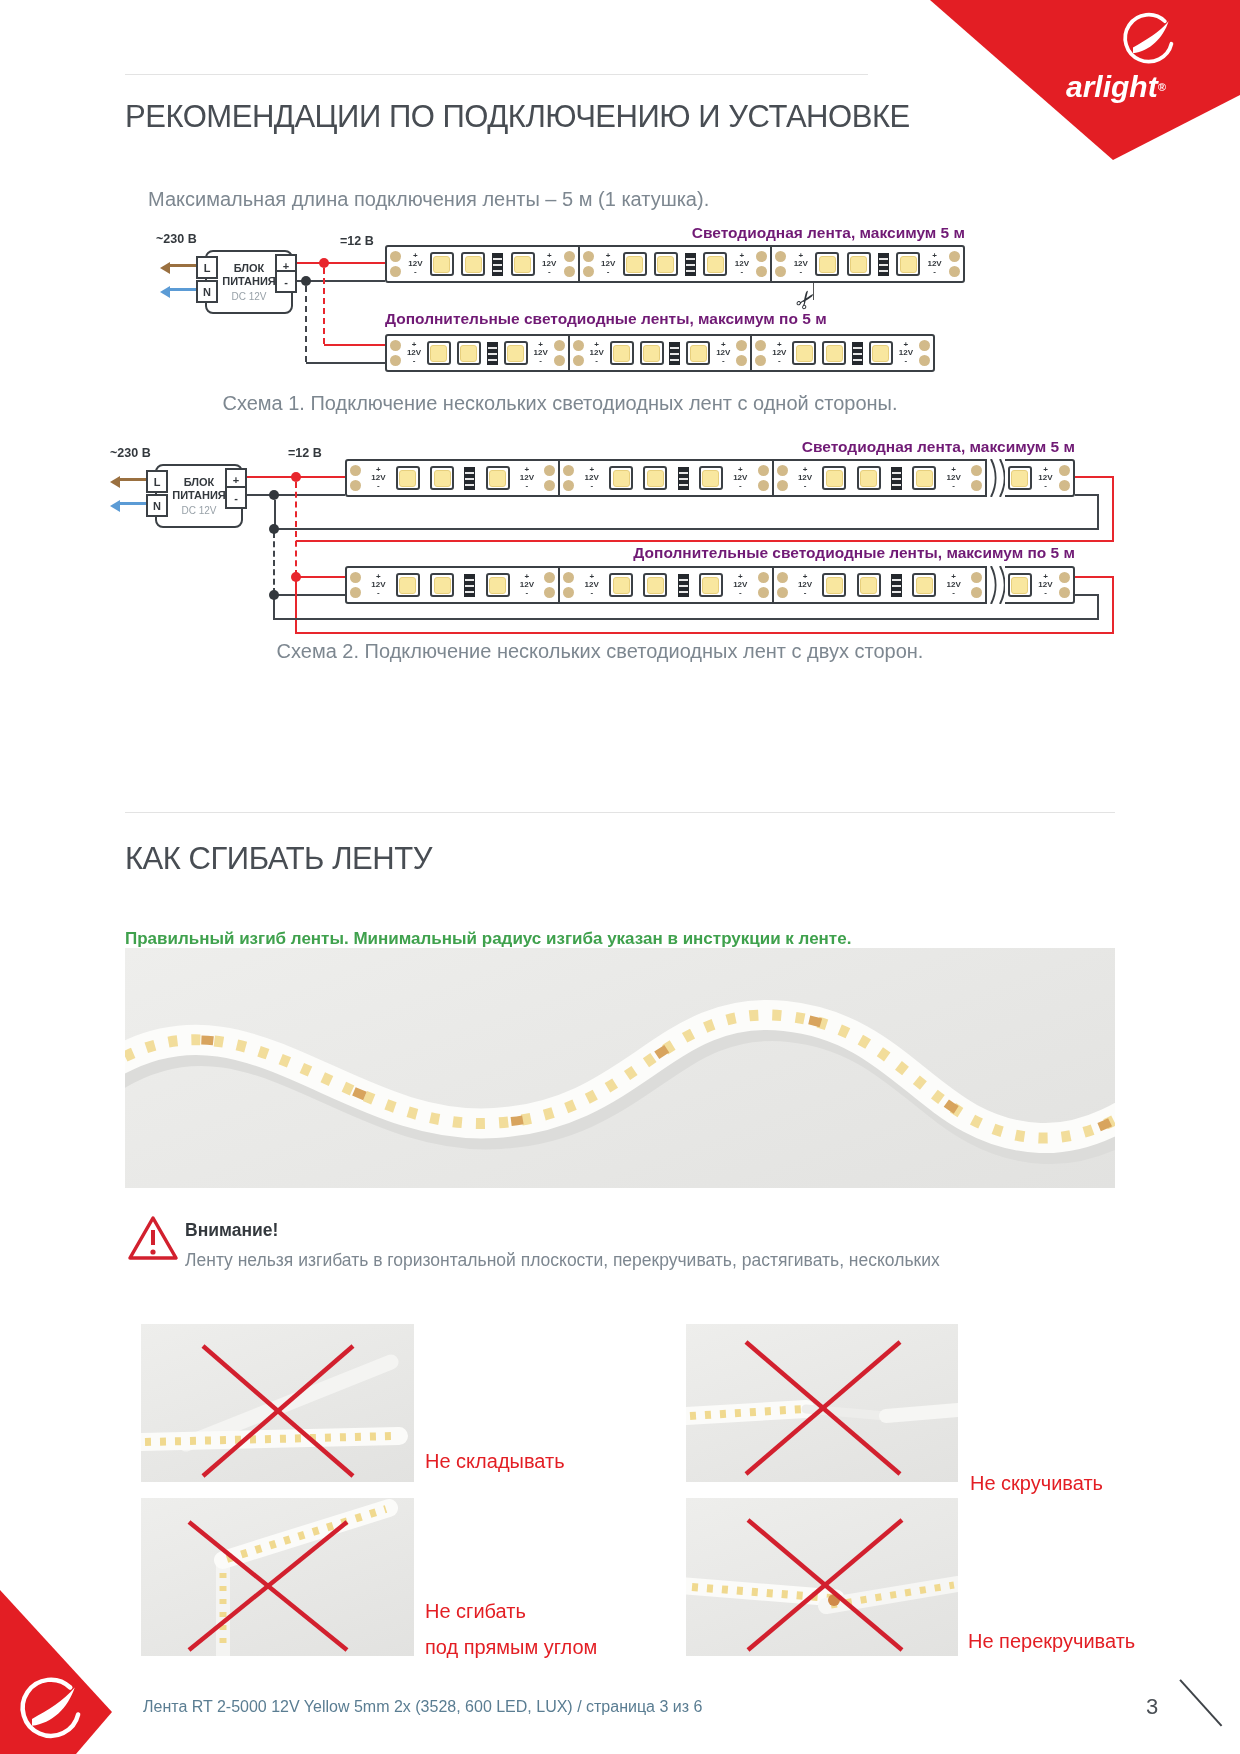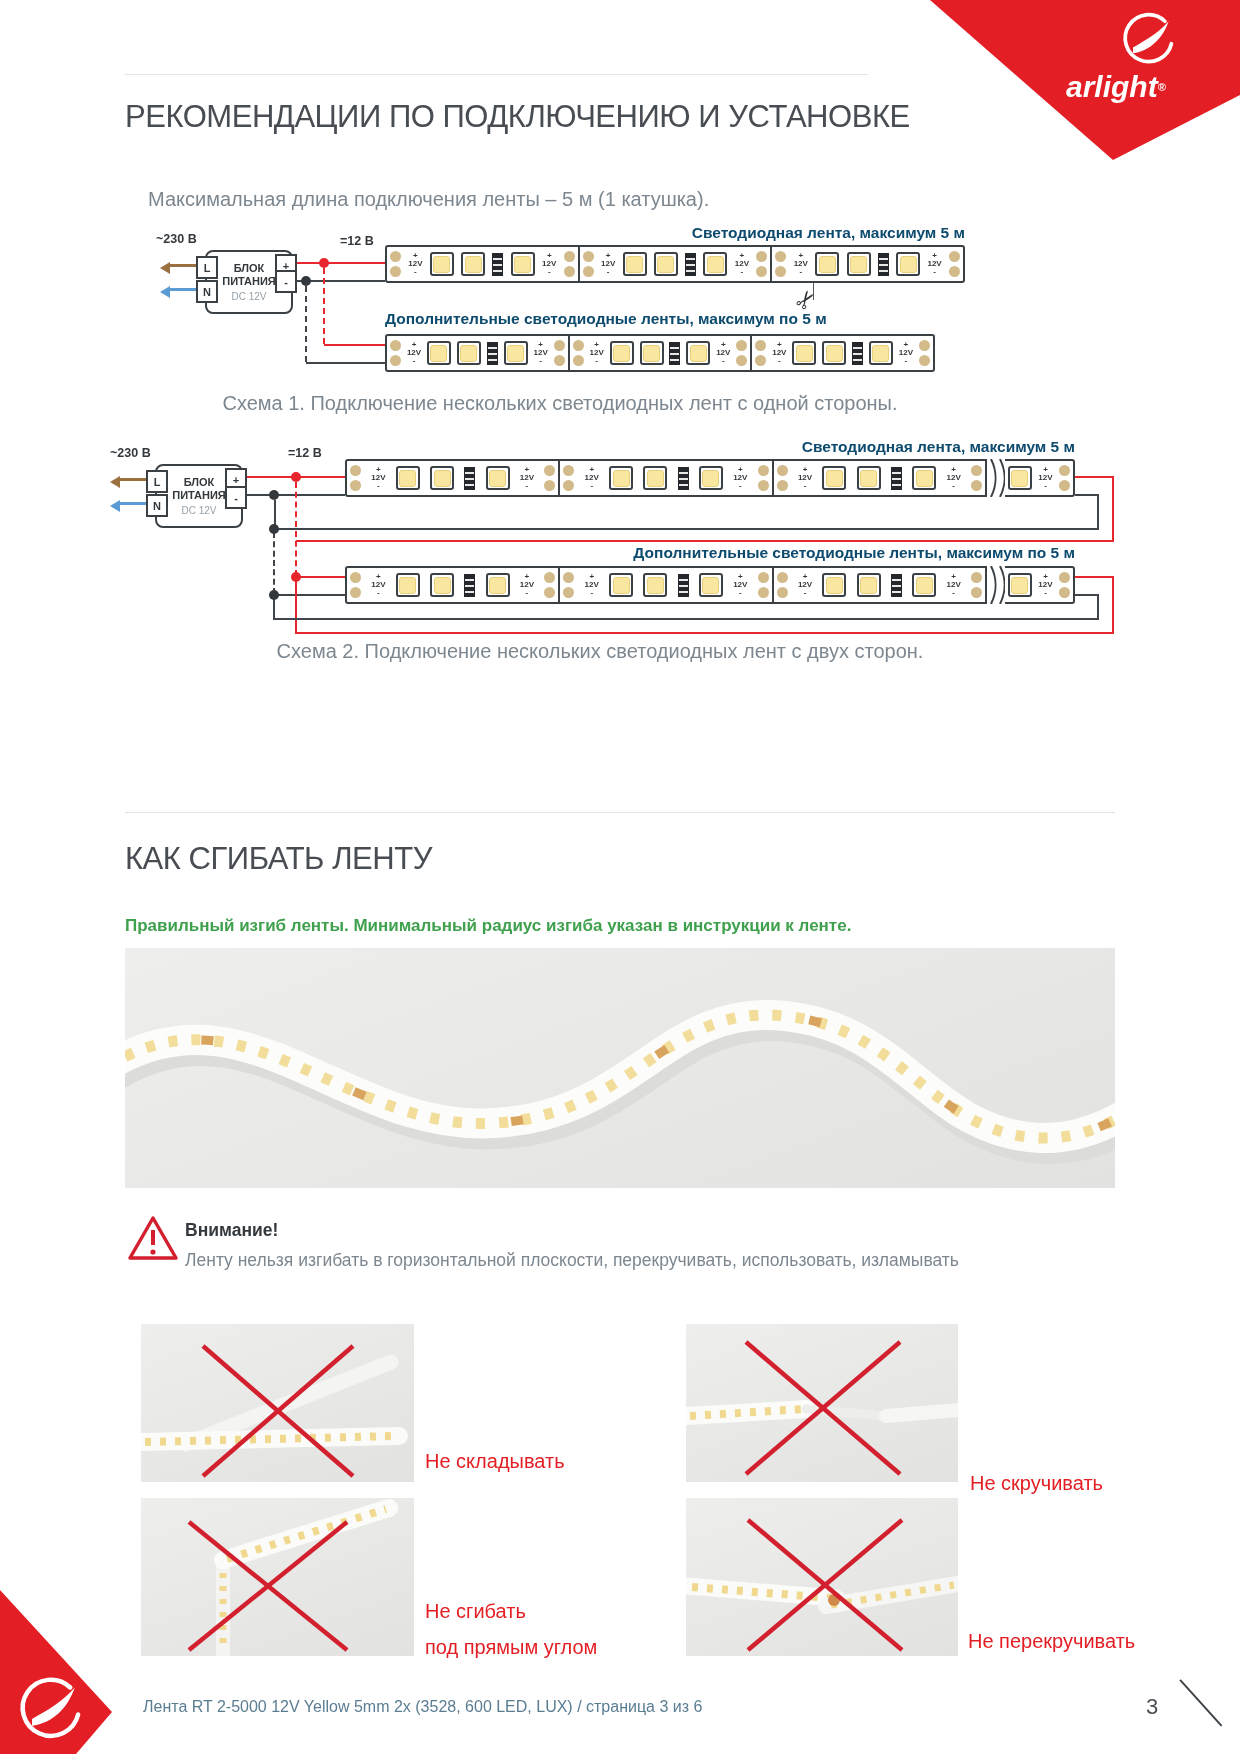--- a/index.html
+++ b/index.html
@@ -18,21 +18,21 @@
   .brand-text{font-size:30px;font-weight:bold;font-style:italic;color:#fff;letter-spacing:0;text-align:center;}
   .brand-reg{font-size:11px;vertical-align:super;}
   
   .psu{position:absolute;width:84px;height:60px;border:2.5px solid #3b4045;border-radius:8px;background:#fff;
        display:flex;flex-direction:column;align-items:center;justify-content:center;line-height:13px;z-index:2;}
   .psu .b{font-size:11px;font-weight:bold;color:#33383d;}
   .psu .s{font-size:10px;color:#98a1a8;margin-top:2px;}
   .term{position:absolute;width:18px;height:19px;border:2px solid #3b4045;background:#fff;z-index:3;
         font-size:11px;font-weight:bold;color:#33383d;display:flex;align-items:center;justify-content:center;}
   .dlabel{position:absolute;font-size:12.5px;font-weight:bold;color:#33383d;white-space:nowrap;}
-  .blabel{position:absolute;font-size:15.5px;font-weight:bold;color:#0c4a6e;white-space:nowrap;}
+  .blabel{position:absolute;font-size:15.5px;font-weight:bold;color:#701a75;white-space:nowrap;}
   .caption{position:absolute;font-size:20px;color:#7d8790;text-align:center;white-space:nowrap;}
   .wire{position:absolute;background:#40454b;z-index:1;}
   .wire.red{background:#e8262d;}
   .dashv{position:absolute;width:0;border-left:2px dashed #40454b;z-index:1;}
   .dashv.red{border-left-color:#e8262d;}
   .dot{position:absolute;width:10px;height:10px;border-radius:50%;background:#33383d;margin:-5px 0 0 -5px;z-index:4;}
   .dot.red{background:#e8262d;}
   .arrow-line{position:absolute;height:3px;}
   .arrow-head{position:absolute;width:0;height:0;border-style:solid;border-width:6px 10px 6px 0;margin-top:-4.5px;}
   
@@ -41,21 +41,21 @@
   .strip-seg:last-child{border-right:none;}
   .strip-seg.tail{flex:0 0 62px;}
   .pads{display:flex;flex-direction:column;justify-content:space-between;height:26px;}
   .pad{width:11px;height:11px;border-radius:50%;background:#d2ba8a;}
   .plbl{display:flex;flex-direction:column;align-items:center;font-size:8px;line-height:8px;font-weight:bold;color:#33383d;}
   .led{width:24px;height:24px;border:2px solid #3b4045;border-radius:3px;background:#fff;display:flex;align-items:center;justify-content:center;box-sizing:border-box;flex:0 0 auto;}
   .led-in{width:15px;height:15px;border-radius:3px;background:#f9e79f;border:1px solid #e7cf7d;}
   .res{width:9px;height:21px;border:1px solid #24282d;background:repeating-linear-gradient(180deg,#24282d 0 4px,#e8e8e8 4px 6px);flex:0 0 auto;}
   .sbreak{flex:0 0 18px;position:relative;background:#fff;margin:-2px 0;z-index:3;}
   
-  .green-note{font-size:17px;font-weight:600;color:#3fa14d;}
+  .green-note{font-size:17px;font-weight:600;color:#3fa14d;margin-top:13px;}
   .photo{position:absolute;background:linear-gradient(160deg,#eeeeec,#e2e2e0);overflow:hidden;}
   .dont{position:absolute;font-size:20px;color:#e31e24;white-space:nowrap;}
   .warn-title{font-size:17.5px;font-weight:bold;color:#33383d;}
   .warn-body{font-size:17.5px;color:#7d8790;white-space:nowrap;}
   .footer-text{font-size:16px;color:#5a7d92;white-space:nowrap;}
   .pagenum{font-size:22px;color:#4a4f55;}
   .scissors{position:absolute;font-size:24px;color:#2f343a;transform:rotate(-55deg);z-index:5;}
 </style>
 </head>
 <body>
@@ -573,21 +573,21 @@
       <path d="M-20,120 C120,30 220,185 370,175 C510,167 540,55 660,68 C780,80 805,185 915,190 C965,192 1005,165 1040,140" stroke="#d8a45e" stroke-width="9" fill="none" stroke-dasharray="12 150" stroke-dashoffset="60"></path>
     </svg>
   </div>
 
   <svg class="abs" style="left:127px;top:1214px;" width="52" height="48" viewBox="0 0 52 48">
     <path d="M26 4 L49 44 L3 44 Z" stroke="#d2202e" stroke-width="3.5" fill="none" stroke-linejoin="round"></path>
     <line x1="26" y1="16" x2="26" y2="31" stroke="#d2202e" stroke-width="4"></line>
     <circle cx="26" cy="38" r="2.6" fill="#d2202e"></circle>
   </svg>
   <div class="abs warn-title" style="left:185px;top:1220px;">Внимание!</div>
-  <div class="abs warn-body" style="left:185px;top:1250px;">Ленту нельзя изгибать в горизонтальной плоскости, перекручивать, использовать, изламывать</div>
+  <div class="abs warn-body" style="left:185px;top:1250px;">Ленту нельзя изгибать в горизонтальной плоскости, перекручивать, растягивать, нескольких</div>
 
   <div class="photo" style="left:141px;top:1324px;width:273px;height:158px;">
     <svg width="273" height="158" viewBox="0 0 273 158">
       <line x1="45" y1="120" x2="250" y2="38" stroke="#f4f4f2" stroke-width="15" stroke-linecap="round"></line>
       <line x1="0" y1="118" x2="258" y2="112" stroke="#fbfbf9" stroke-width="18" stroke-linecap="round"></line>
       <line x1="4" y1="118" x2="255" y2="112" stroke="#f0d98f" stroke-width="8" stroke-dasharray="6 9"></line>
       <line x1="62" y1="22" x2="212" y2="152" stroke="#d2202e" stroke-width="4.5"></line>
       <line x1="212" y1="22" x2="62" y2="152" stroke="#d2202e" stroke-width="4.5"></line>
     </svg>
   </div>

